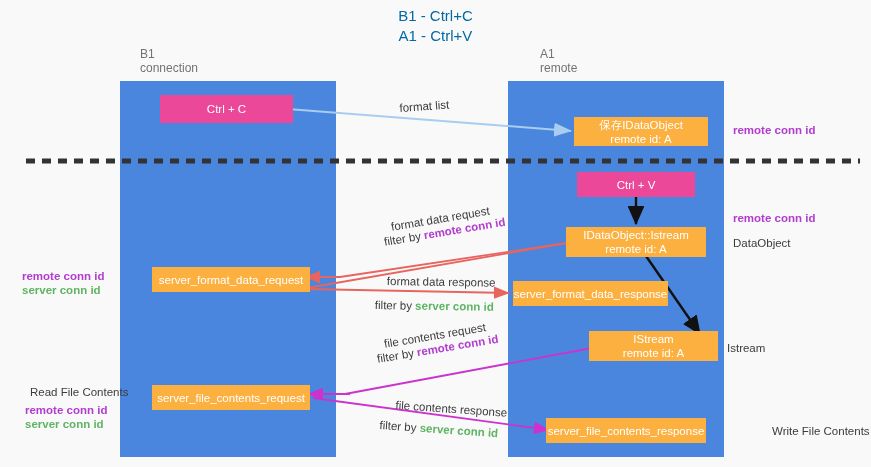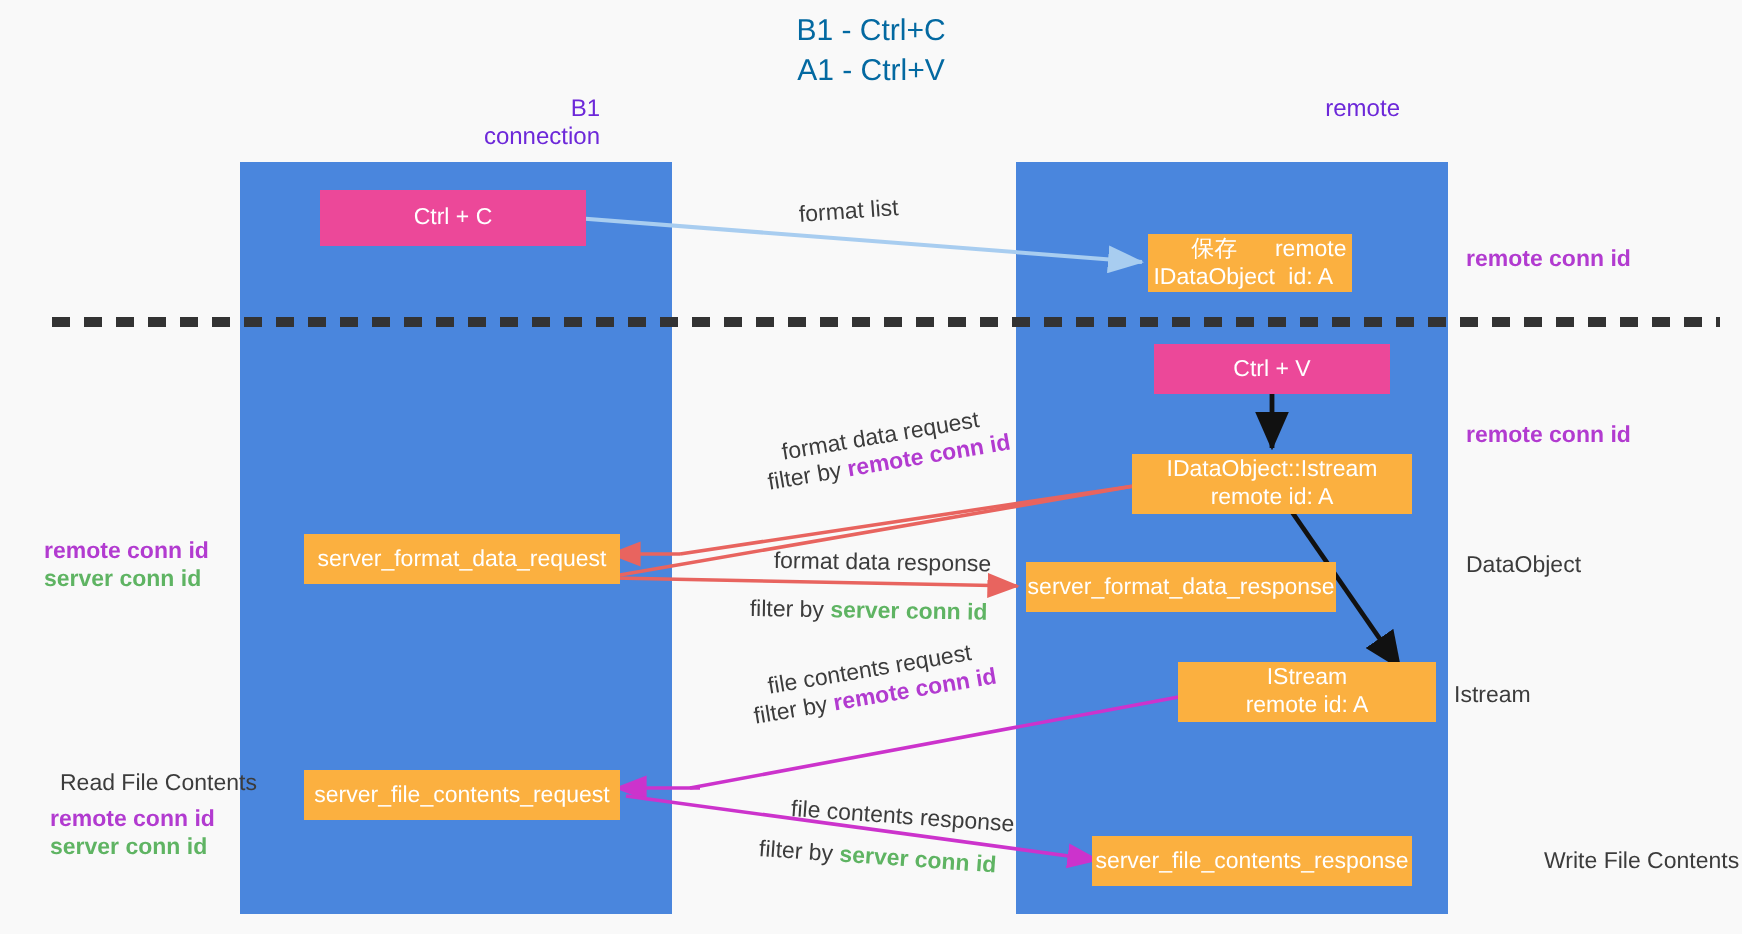--- a/index.html
+++ b/index.html
@@ -14,21 +14,21 @@
   #stage{position:absolute;left:0;top:0;width:871px;height:467px;}
 
   
   .title{
     position:absolute;left:0;top:6px;width:871px;
     text-align:center;font-size:15px;line-height:20px;color:#0369a1;
   }
 
   
   .colhead{
-    position:absolute;text-align:right;font-size:12px;line-height:14px;color:#6d28d9;
+    position:absolute;text-align:left;font-size:12px;line-height:14px;color:#737373;
   }
 
   
   .lane{position:absolute;background:#4a86dd;}
 
   
   .box{
     position:absolute;
     display:flex;align-items:center;justify-content:center;
     text-align:center;
@@ -64,20 +64,21 @@
   <div class="title">
     <div>B1 - Ctrl+C</div>
     <div>A1 - Ctrl+V</div>
   </div>
 
   <div class="colhead" style="left:140px;top:47px;width:160px;">
     <div>B1</div>
     <div>connection</div>
   </div>
   <div class="colhead" style="left:540px;top:47px;width:160px;">
+    <div>A1</div>
     <div>remote</div>
   </div>
 
   <div class="lane" style="left:120px;top:81px;width:216px;height:376px;"></div>
   <div class="lane" style="left:508px;top:81px;width:216px;height:376px;"></div>
 
   <svg class="overlay" viewBox="0 0 871 467">
     <defs>
       <marker id="ah-blue" markerWidth="9" markerHeight="7" refX="8.5" refY="3.5" orient="auto">
         <polygon points="0 0, 9 3.5, 0 7" fill="#a8cdf0"></polygon>
@@ -109,21 +110,21 @@
     <line x1="646" y1="256" x2="700" y2="334" stroke="#111111" stroke-width="2.4" marker-end="url(#ah-blk)"></line>
 
     <line x1="592" y1="348" x2="345" y2="394" stroke="#cc33cc" stroke-width="1.8"></line>
     <line x1="350" y1="394" x2="308" y2="394" stroke="#cc33cc" stroke-width="1.8" marker-end="url(#ah-mag)"></line>
 
     <line x1="313" y1="398" x2="549" y2="430" stroke="#cc33cc" stroke-width="1.8" marker-end="url(#ah-mag)"></line>
   </svg>
 
   <div class="box green" style="left:160px;top:95px;width:133px;height:28px;">Ctrl + C</div>
 
-  <div class="box orange" style="left:574px;top:117px;width:102px;height:29px;flex-direction:row;">
+  <div class="box orange" style="left:574px;top:117px;width:134px;height:29px;flex-direction:column;">
     <span>保存IDataObject</span>
     <span>remote id: A</span>
   </div>
 
   <div class="box green" style="left:577px;top:172px;width:118px;height:25px;">Ctrl + V</div>
 
   <div class="box orange" style="left:566px;top:227px;width:140px;height:30px;flex-direction:column;">
     <span>IDataObject::Istream</span>
     <span>remote id: A</span>
   </div>
@@ -167,21 +168,21 @@
   <div class="slant" style="left:396px;top:398px;transform:rotate(4deg);transform-origin:left top;">
     <span class="k">file contents response</span>
   </div>
   <div class="slant" style="left:380px;top:418px;transform:rotate(4deg);transform-origin:left top;">
     <span class="k">filter by </span><span class="g">server conn id</span>
   </div>
 
   <div class="ftext purple" style="left:733px;top:123px;">remote conn id</div>
 
   <div class="ftext purple" style="left:733px;top:211px;">remote conn id</div>
-  <div class="ftext dark" style="left:733px;top:236px;margin-top:40px;">DataObject</div>
+  <div class="ftext dark" style="left:733px;top:236px;">DataObject</div>
 
   <div class="ftext dark" style="left:727px;top:341px;">Istream</div>
 
   <div class="ftext dark" style="left:772px;top:424px;">Write File Contents</div>
 
   <div class="ftext purple" style="left:22px;top:269px;">remote conn id</div>
   <div class="ftext green" style="left:22px;top:283px;">server conn id</div>
 
   <div class="ftext dark" style="left:30px;top:385px;">Read File Contents</div>
   <div class="ftext purple" style="left:25px;top:403px;">remote conn id</div>

